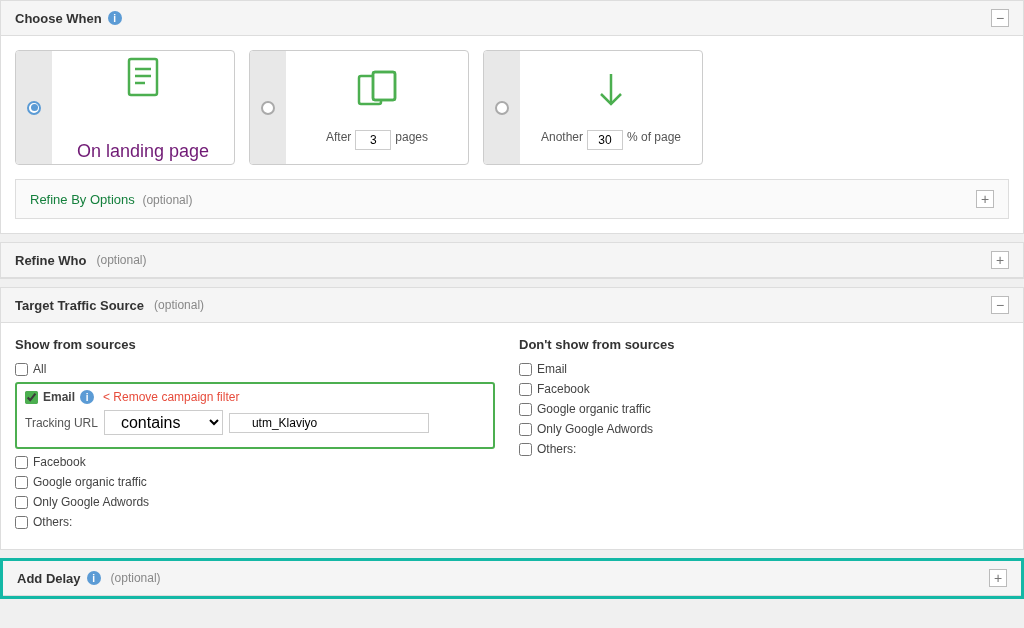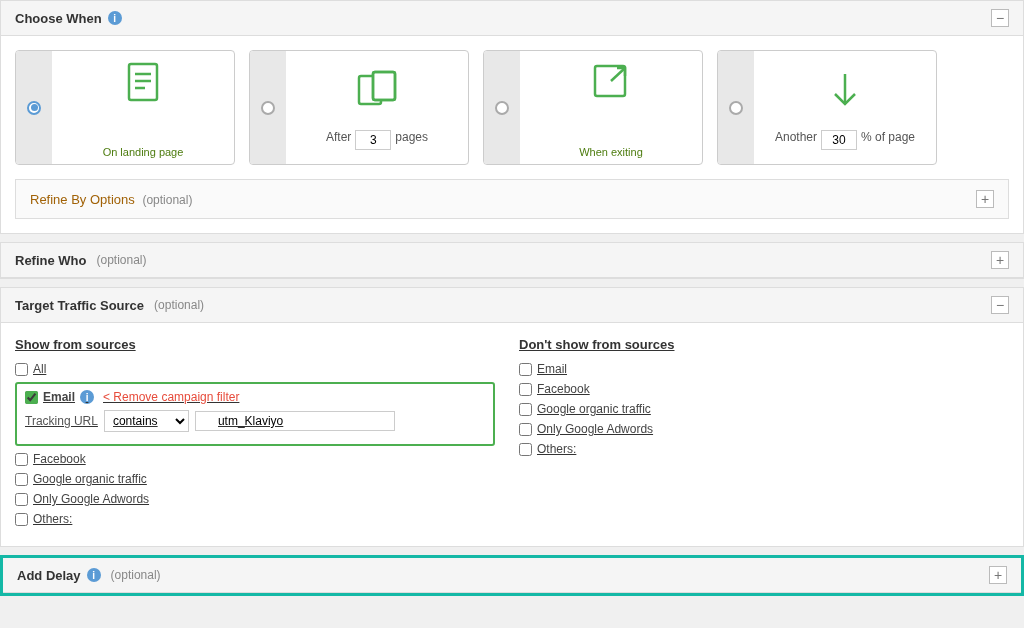--- a/index.html
+++ b/index.html
@@ -147,22 +147,22 @@
 
     .trigger-icon svg {
       width: 48px;
       height: 48px;
       fill: none;
       stroke: #4caf50;
       stroke-width: 2.5;
     }
 
     .trigger-label {
-      font-size: 11px;
-      color: #4d7c0f;
+      font-size: 18px;
+      color: #701a75;
       text-align: center;
       white-space: nowrap;
       margin-top: 24px;
     }
 
     .trigger-label-row {
       display: flex;
       align-items: flex-start;
       gap: 4px;
       font-size: 12px;
@@ -182,31 +182,30 @@
       border: 1px solid #ddd;
       padding: 10px 14px;
       display: flex;
       align-items: center;
       justify-content: space-between;
       background: #fafafa;
       margin-top: 4px;
     }
 
     .refine-link {
-      color: #a16207;
+      color: #15803d;
       font-size: 13px;
       cursor: pointer;
       text-decoration: none;
     }
 
     
     .traffic-columns {
       display: flex;
       gap: 4px;
-      text-decoration: underline;
     }
 
     .traffic-col {
       flex: 1;
       padding: 0 10px;
     }
 
     .traffic-col:first-child {
       padding-left: 0;
     }
@@ -278,22 +277,22 @@
     }
 
     .tracking-label {
       color: #555;
       white-space: nowrap;
       text-align: center;
     }
 
     .tracking-select {
       border: 1px solid #ccc;
-      font-size: 12px;
-      padding: 2px 4px;
+      font-size: 16px;
+      padding: 2px 12px;
       background: #fff;
       cursor: pointer;
     }
 
     .tracking-input {
       border: 1px solid #ccc;
       font-size: 12px;
       padding: 2px 22px;
       flex: 1;
       max-width: 200px;
@@ -356,35 +355,20 @@
             </svg>
           </div>
           <div class="trigger-label-row">
             <span>After</span>
             <input class="trigger-input" type="text" value="3" style="">
             <span>pages</span>
           </div>
         </div>
       </div>
 
-      <div class="trigger-card">
-        <div class="trigger-card-left">
-          <div class="radio-dot"></div>
-        </div>
-        <div class="trigger-card-body">
-          <div class="trigger-icon">
-            <svg viewBox="0 0 48 48" stroke="#4caf50" stroke-width="2.5" fill="none">
-              <rect x="8" y="8" width="30" height="30" rx="2"></rect>
-              <line x1="24" y1="23" x2="38" y2="10"></line>
-              <polyline points="30,10 38,10 38,18"></polyline>
-            </svg>
-          </div>
-          <span class="trigger-label">When exiting</span>
-        </div>
-      </div>
 
       <div class="trigger-card">
         <div class="trigger-card-left">
           <div class="radio-dot"></div>
         </div>
         <div class="trigger-card-body">
           <div class="trigger-icon">
             <svg viewBox="0 0 48 48" stroke="#4caf50" stroke-width="2.5" fill="none">
               <line x1="24" y1="8" x2="24" y2="38"></line>
               <polyline points="14,28 24,38 34,28"></polyline>

